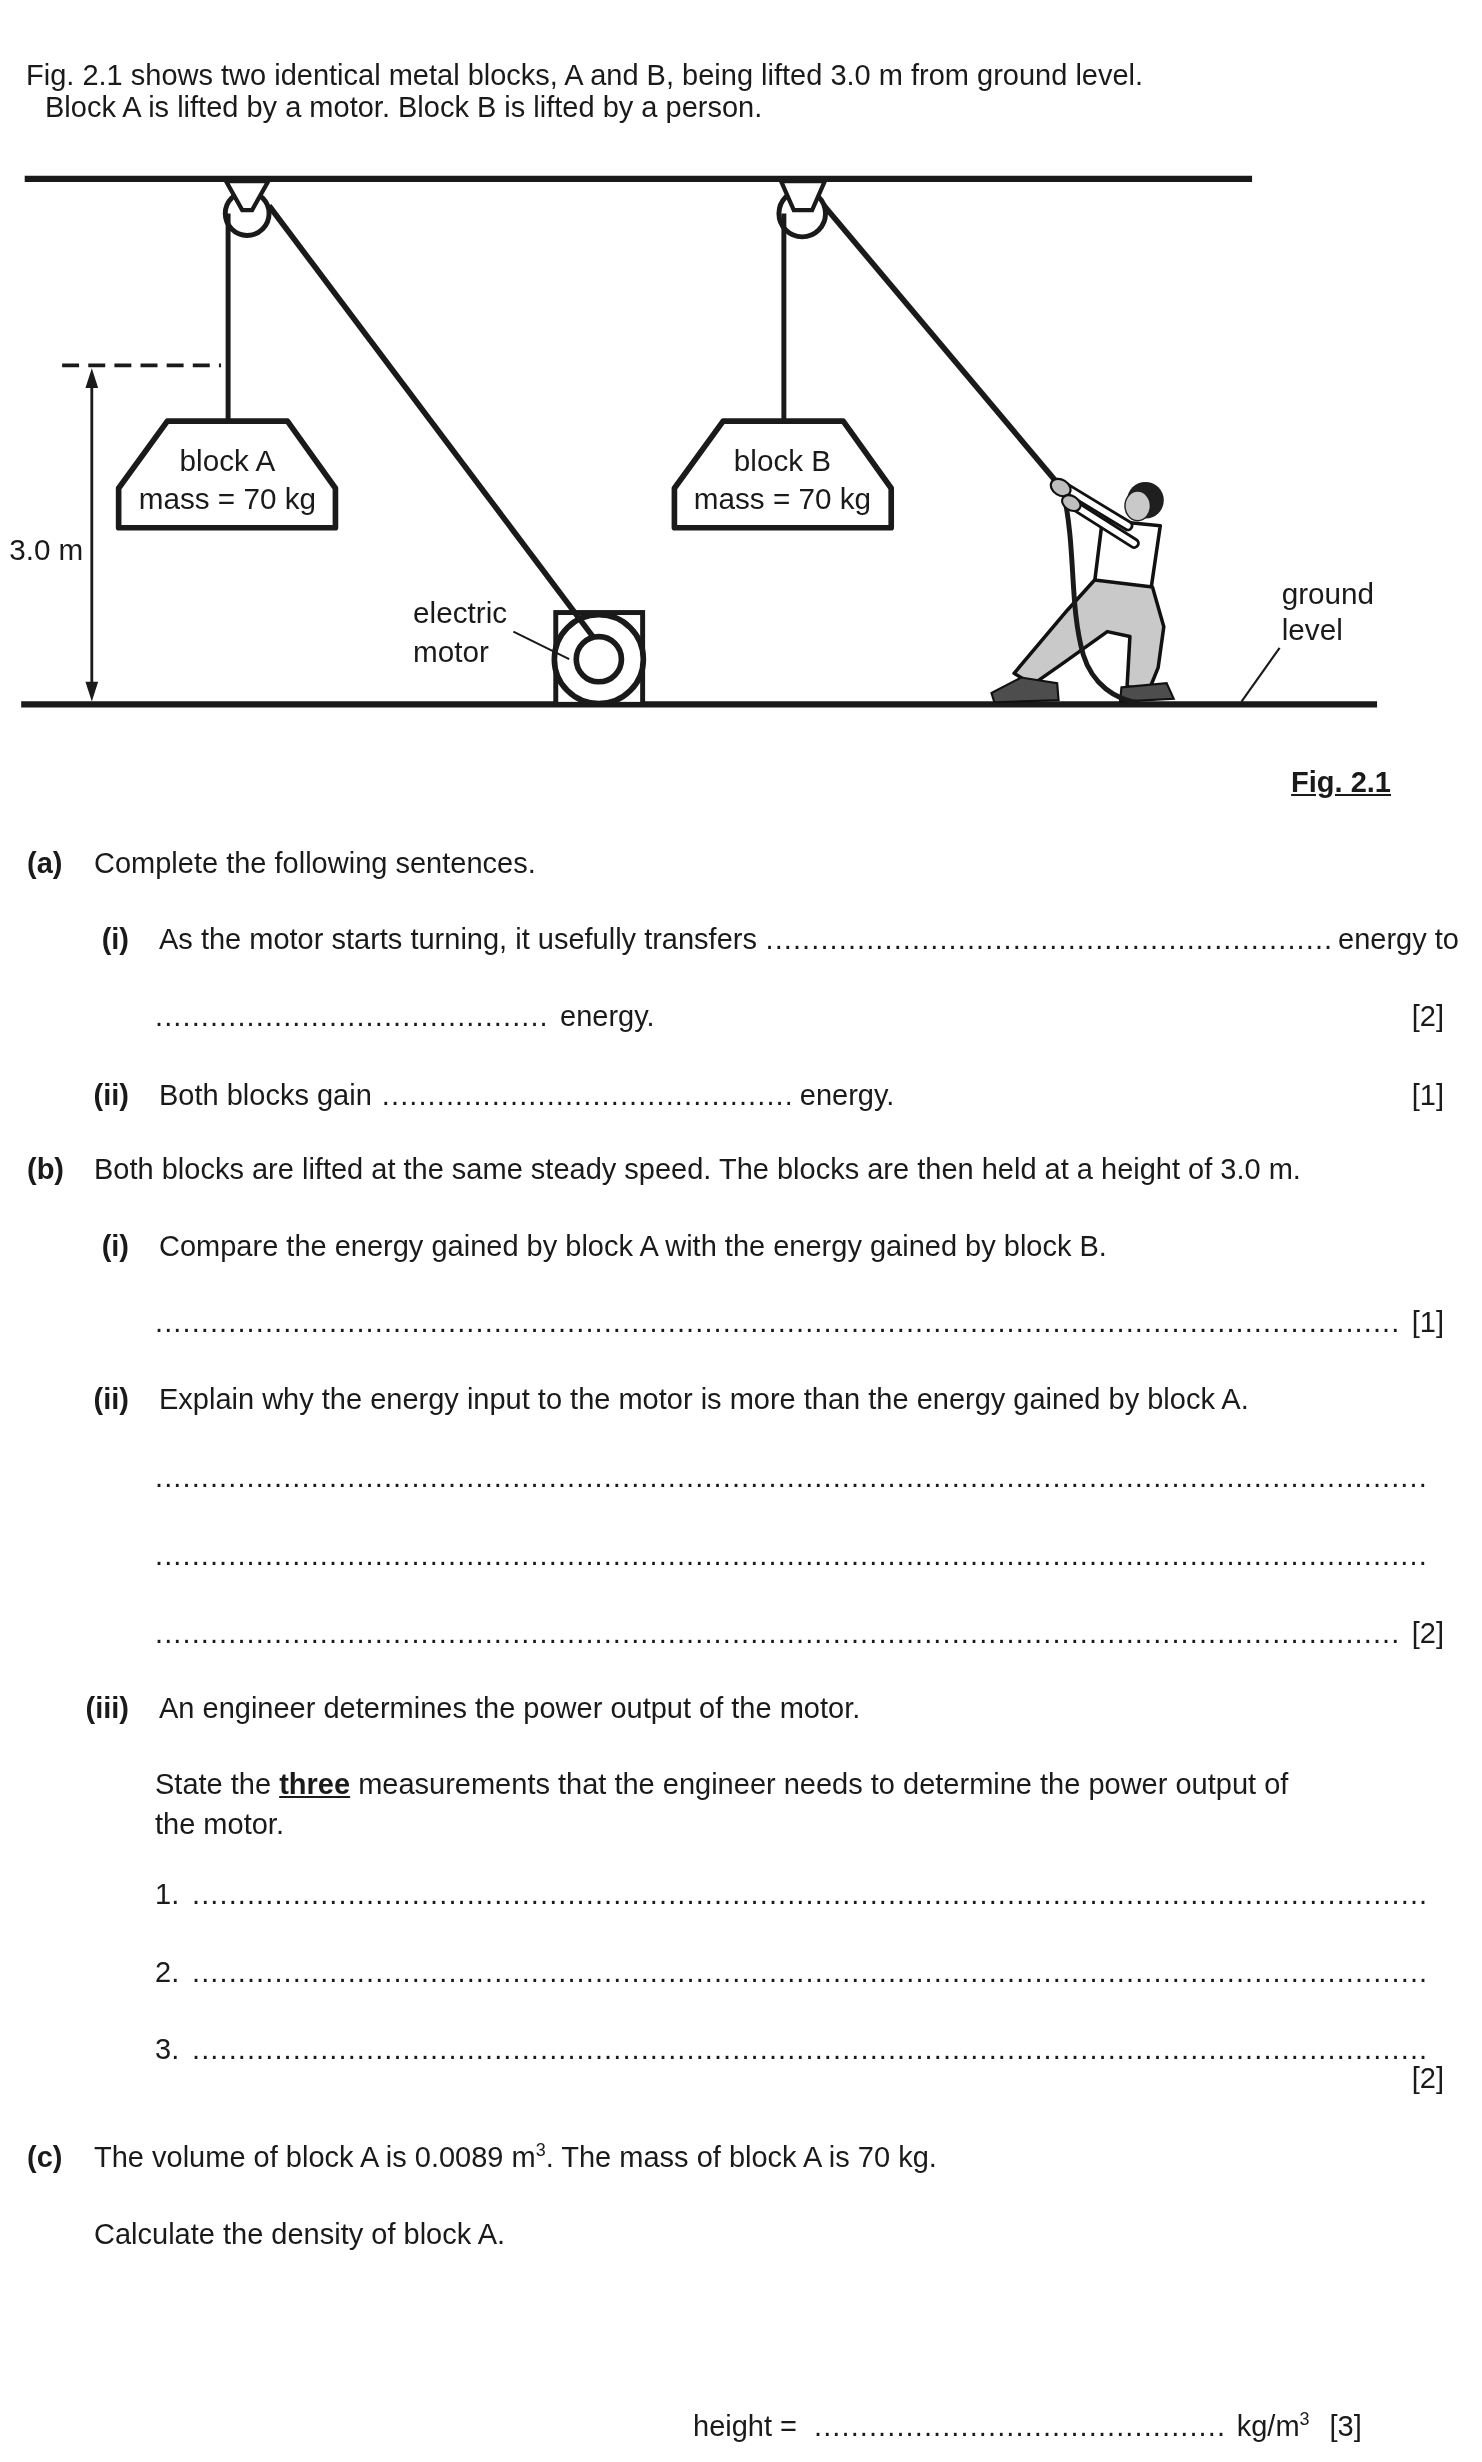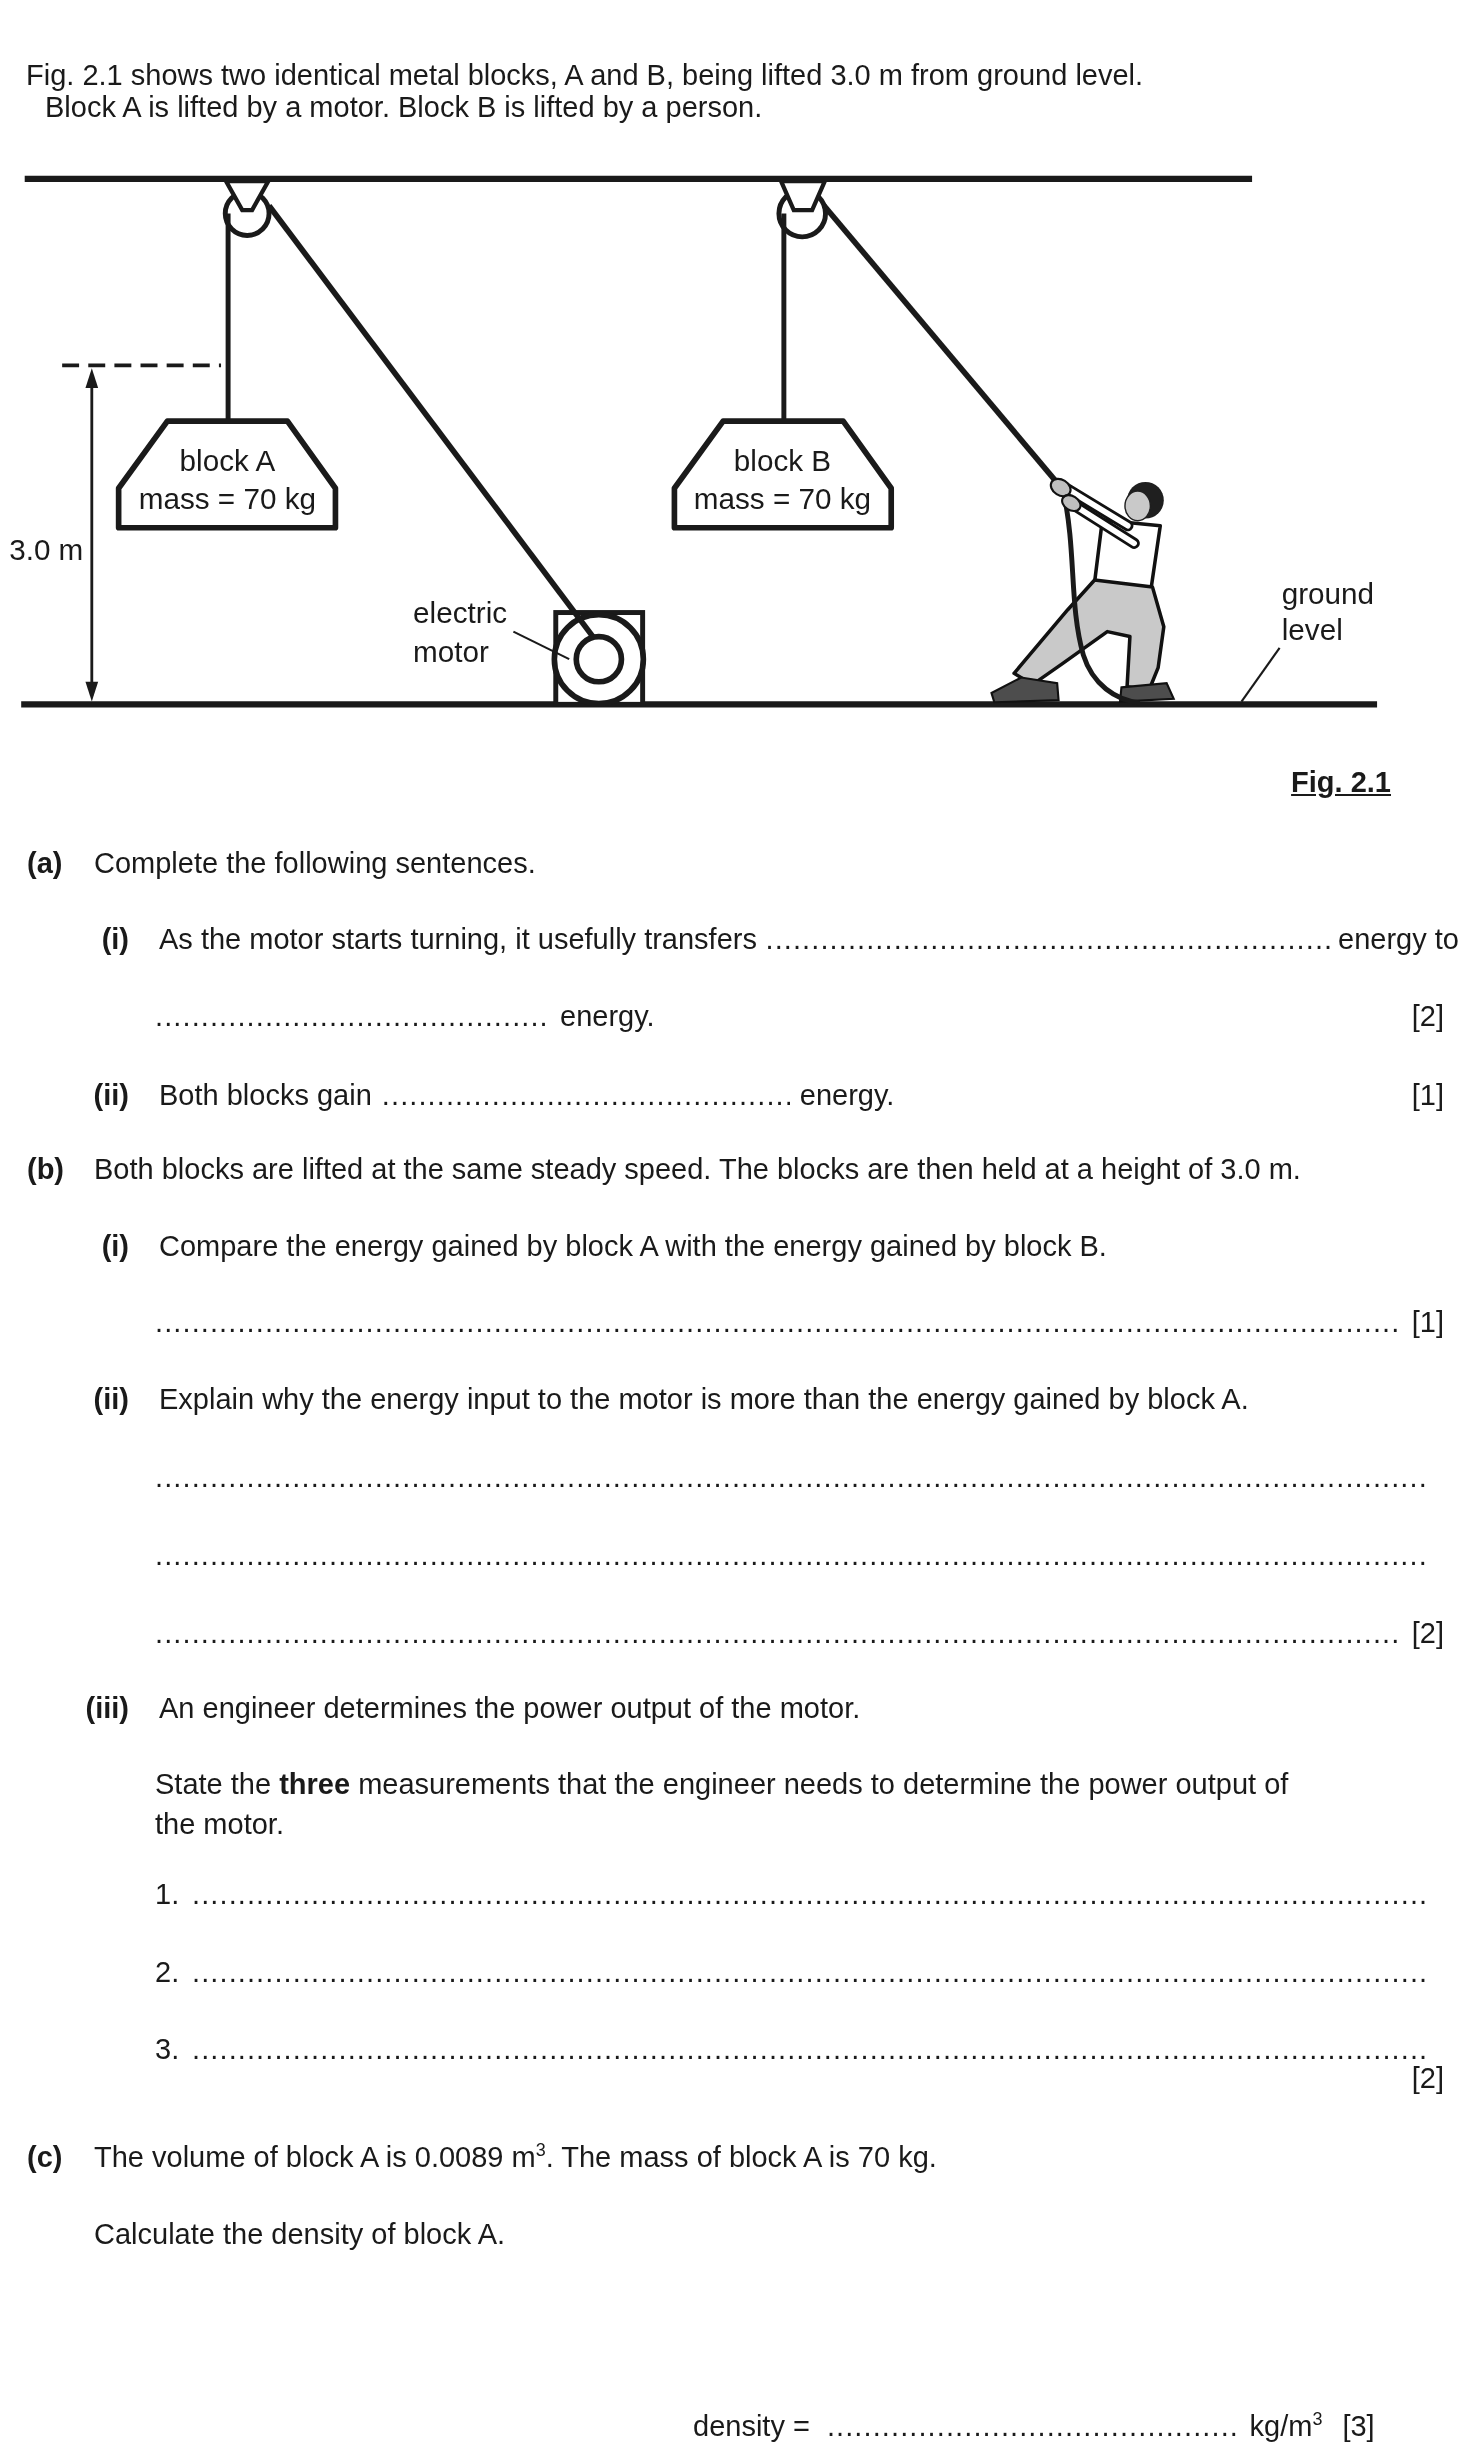--- a/index.html
+++ b/index.html
@@ -4,21 +4,21 @@
 <style>
   html,body { margin:0; padding:0; }
   body {
     width:1483px; height:2462px; position:relative;
     background:#ffffff; color:#1a1a1a;
     font-family:"Liberation Sans", sans-serif;
     font-size:29px; line-height:1.18;
   }
   .row { position:absolute; white-space:nowrap; }
   .flexrow { display:flex; align-items:baseline; }
-  b, .bold { font-weight:bold; }
+  b, .bold { font-weight:bold;text-decoration:underline; }
   .main-label { flex:none; width:67px; font-weight:bold; }
   .sub-label  { flex:none; width:129px; text-align:right; font-weight:bold; }
   .sub-gap    { flex:none; width:30px; }
   .grow { flex:1 1 0; min-width:0; }
   .dots {
     overflow:hidden; white-space:nowrap; letter-spacing:1.1px;
     flex:none; display:inline-block; vertical-align:baseline;
   }
   .dots.grow { flex:1 1 0; }
   .mark { flex:none; }
@@ -200,18 +200,18 @@
 <div class="row" style="top:2061px; left:0; width:1444px; text-align:right;">[2]</div>
 
 <div class="row flexrow" style="top:2140px; left:27px; width:1421px;">
   <span class="main-label">(c)</span>
   <span class="grow"><span>The volume of block A is 0.0089 m</span><sup>3</sup><span>. The mass of block A is 70 kg.</span></span>
 </div>
 
 <div class="row" style="top:2217px; left:94px;">Calculate the density of block A.</div>
 
 <div class="row flexrow" style="top:2409px; left:693px; width:727px;">
-  <span>density =</span>
+  <span>height =</span>
   <span class="dots" style="width:410px; margin:0 12.7px 0 17px;">............................................................................................................................................................................................................................................................................................................</span>
   <span><span>kg/m</span><sup>3</sup></span>
   <span class="mark" style="margin-left:20px;">[3]</span>
 </div>
 
 
 </body></html>

